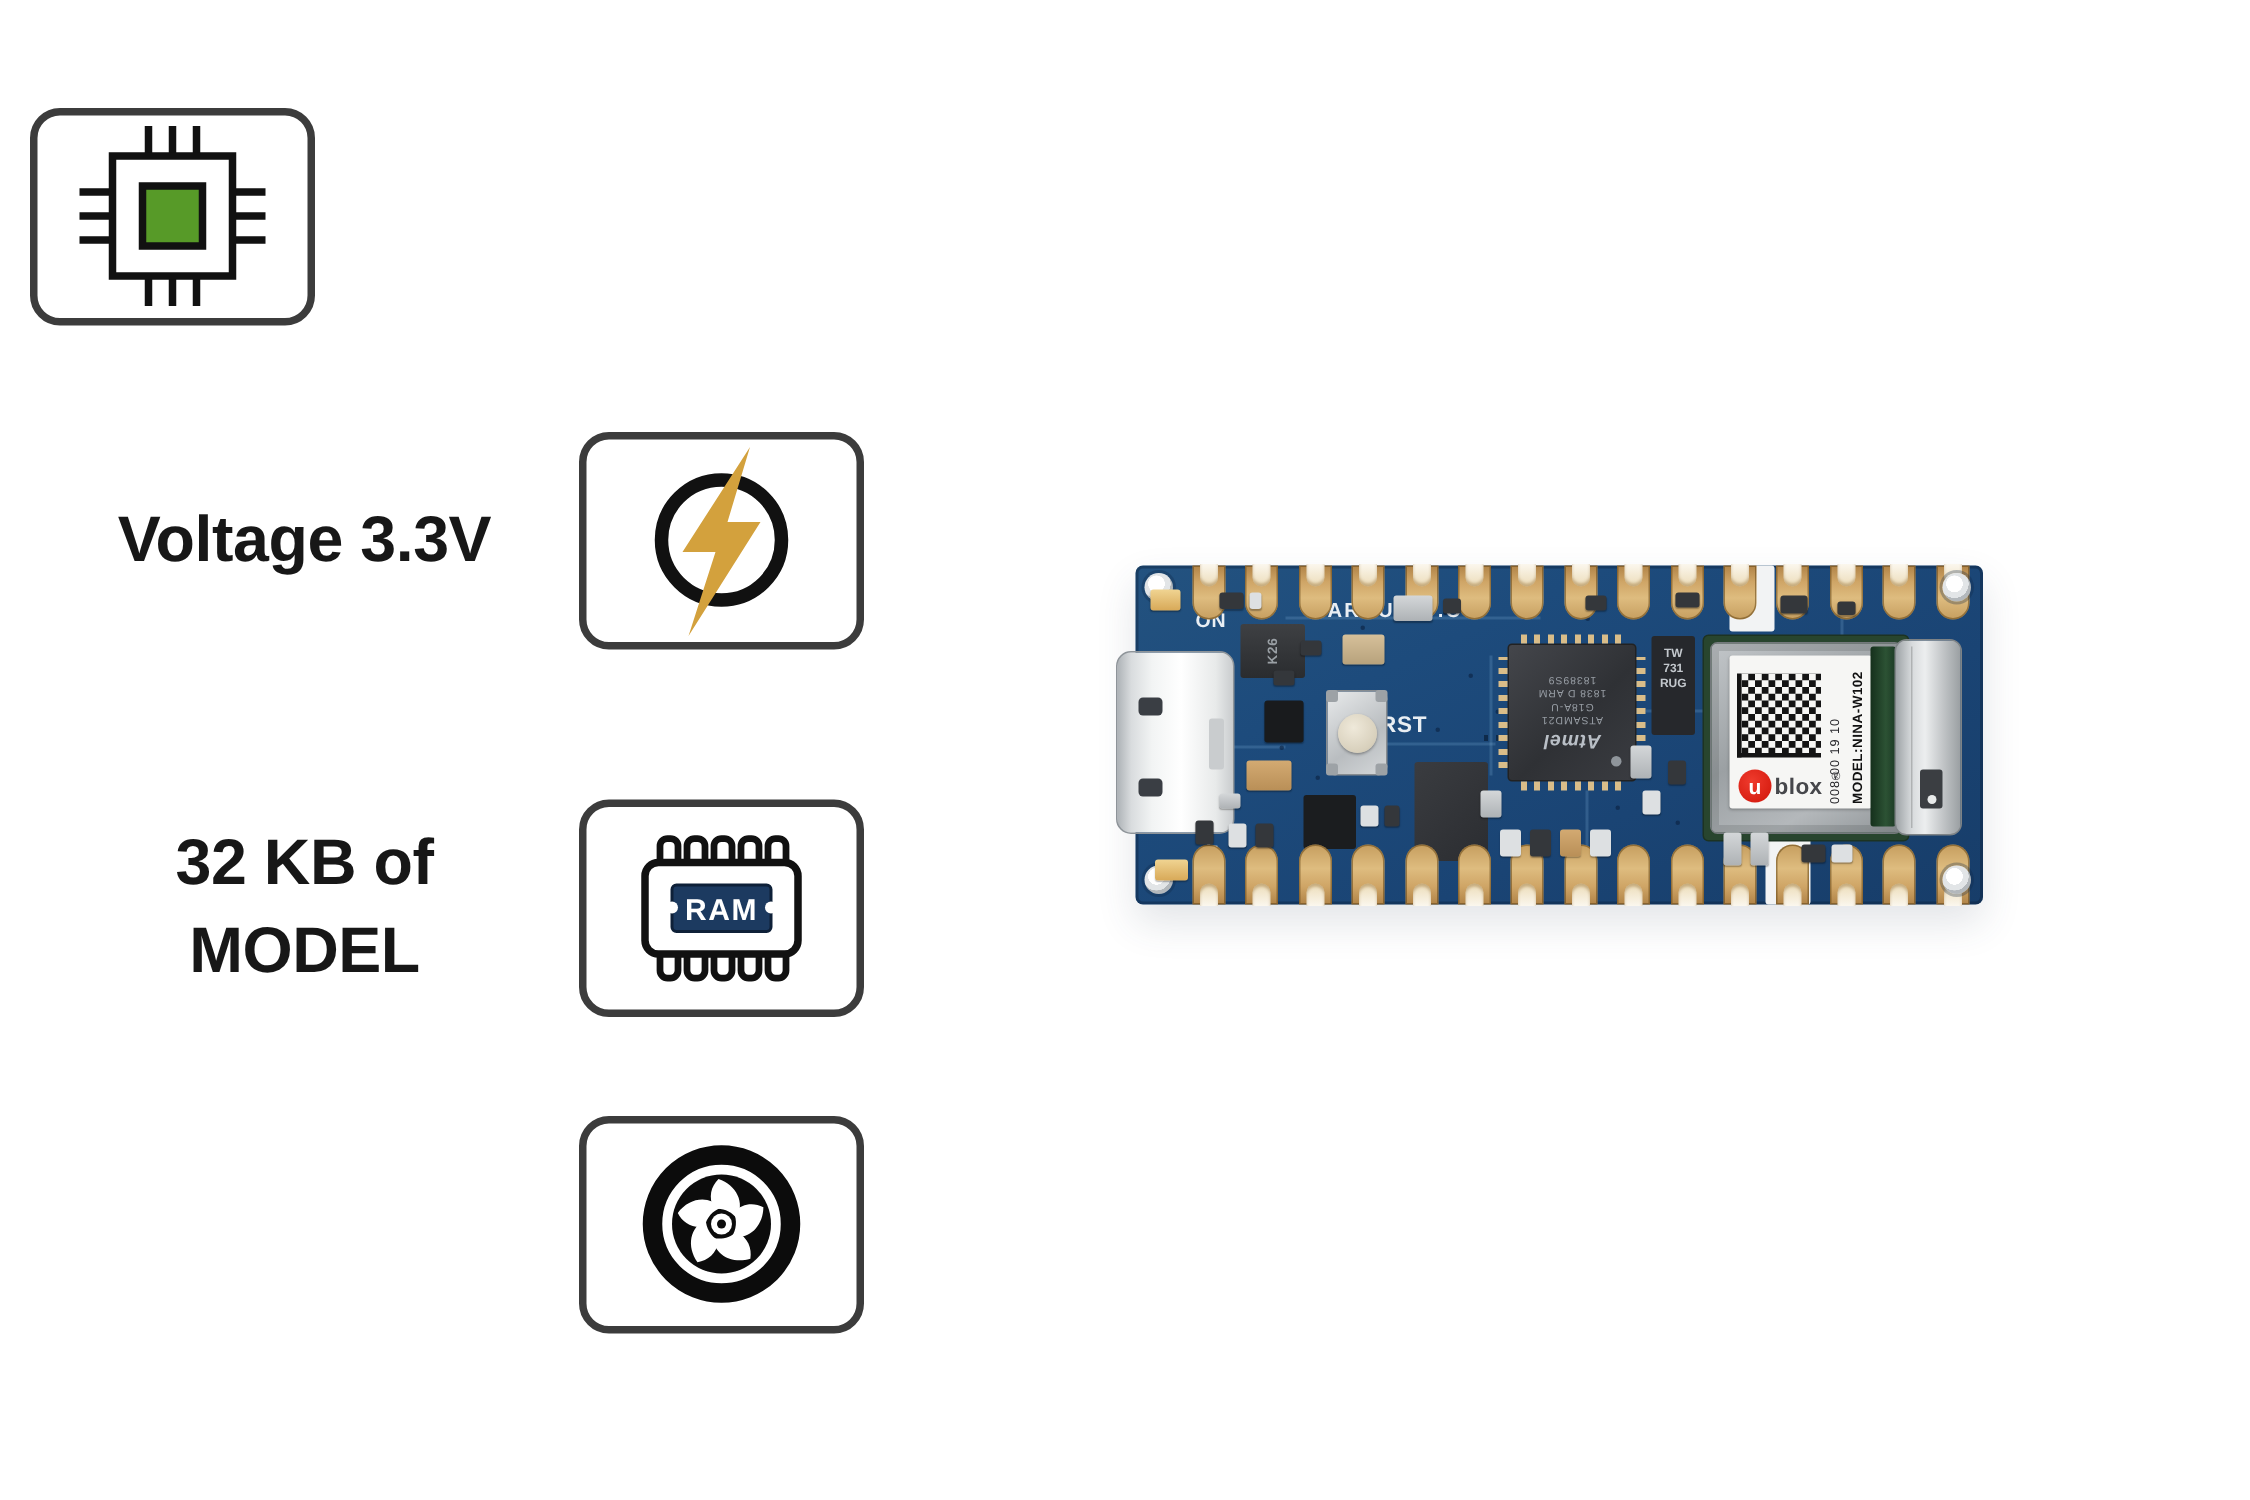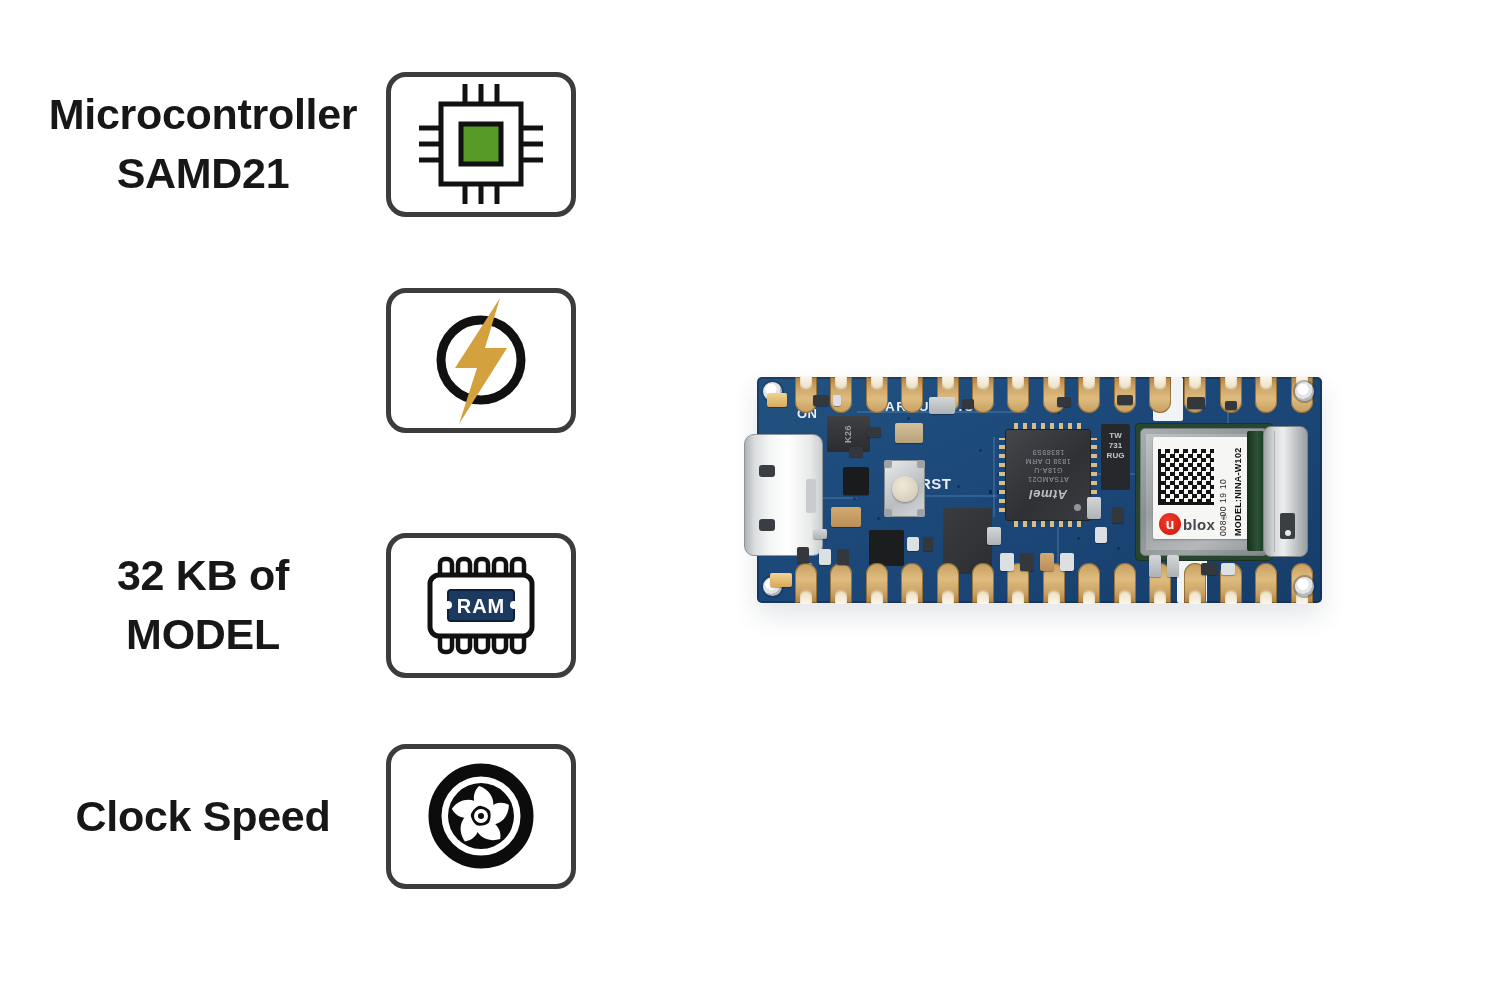--- a/index.html
+++ b/index.html
@@ -113,24 +113,20 @@
   .ant-metal .seam{position:absolute;left:10px;top:4px;bottom:4px;width:1px;background:rgba(0,0,0,.18);}
   .ant-metal .slot{position:absolute;left:16px;top:86px;width:15px;height:26px;background:#3b3e42;border-radius:2px;}
   .ant-metal .slot i{position:absolute;left:50%;bottom:3px;width:6px;height:6px;margin-left:-3px;border-radius:50%;background:#e8eaea;}
 </style>
 </head>
 <body>
 
 <div class="canvas">
 
   <section class="feature-row" style="top:71px">
-    <div class="feature-text">
-      <div class="ln">Microcontroller</div>
-      <div class="ln">SAMD21</div>
-    </div>
     <div class="icon-box">
       <svg width="178" height="133" viewBox="0 0 178 133">
         <g stroke="#111" stroke-width="5">
           <line x1="73" y1="6" x2="73" y2="26"></line>
             <line x1="89" y1="6" x2="89" y2="26"></line>
             <line x1="105" y1="6" x2="105" y2="26"></line>
           <line x1="73" y1="106" x2="73" y2="126"></line>
             <line x1="89" y1="106" x2="89" y2="126"></line>
             <line x1="105" y1="106" x2="105" y2="126"></line>
           <line x1="27" y1="50" x2="49" y2="50"></line>
@@ -141,20 +137,21 @@
             <line x1="129" y1="82" x2="151" y2="82"></line>
         </g>
         <rect x="49" y="26" width="80" height="80" fill="#fff" stroke="#111" stroke-width="5"></rect>
         <rect x="69" y="46" width="40" height="40" fill="#579a28" stroke="#111" stroke-width="5"></rect>
       </svg>
     </div>
   </section>
 
   <section class="feature-row" style="top:287px">
     <div class="feature-text">
+      <div class="ln">Voltage 3.3V</div>
     </div>
     <div class="icon-box">
       <svg width="178" height="133" viewBox="0 0 178 133">
         <circle cx="89" cy="66" r="40" fill="none" stroke="#111" stroke-width="9"></circle>
         <polygon points="108,4 63,74 85,74 67,130 115,54 93,54" fill="#d3a13d"></polygon>
       </svg>
     </div>
   </section>
 
   <section class="feature-row" style="top:532px">
@@ -180,21 +177,20 @@
         <rect x="56" y="51" width="66" height="31" rx="3" fill="#1c3a60" stroke="#0e2038" stroke-width="2"></rect>
         <circle cx="56" cy="66" r="4" fill="#fff"></circle>
           <circle cx="122" cy="66" r="4" fill="#fff"></circle>
         <text x="89" y="74" text-anchor="middle" fill="#fff" font-size="20" font-weight="bold" font-family="Liberation Sans, sans-serif" letter-spacing="1">RAM</text>
       </svg>
     </div>
   </section>
 
   <section class="feature-row" style="top:743px">
     <div class="feature-text">
-      <div class="ln">Clock Speed</div>
     </div>
     <div class="icon-box">
       <svg width="178" height="133" viewBox="0 0 178 133">
         <circle cx="89" cy="66" r="46" fill="none" stroke="#0c0c0c" stroke-width="13"></circle>
         <circle cx="89" cy="66" r="33" fill="#0c0c0c"></circle>
         <g fill="#fff">
           <path transform="translate(89,66)" d="M -2,-30 C 10,-26 16,-14 10,-4 C 7,-8 1,-11 -5,-10 C -9,-18 -7,-25 -2,-30 Z"></path>
           <path transform="translate(89,66) rotate(72)" d="M -2,-30 C 10,-26 16,-14 10,-4 C 7,-8 1,-11 -5,-10 C -9,-18 -7,-25 -2,-30 Z"></path>
           <path transform="translate(89,66) rotate(144)" d="M -2,-30 C 10,-26 16,-14 10,-4 C 7,-8 1,-11 -5,-10 C -9,-18 -7,-25 -2,-30 Z"></path>
           <path transform="translate(89,66) rotate(216)" d="M -2,-30 C 10,-26 16,-14 10,-4 C 7,-8 1,-11 -5,-10 C -9,-18 -7,-25 -2,-30 Z"></path>

